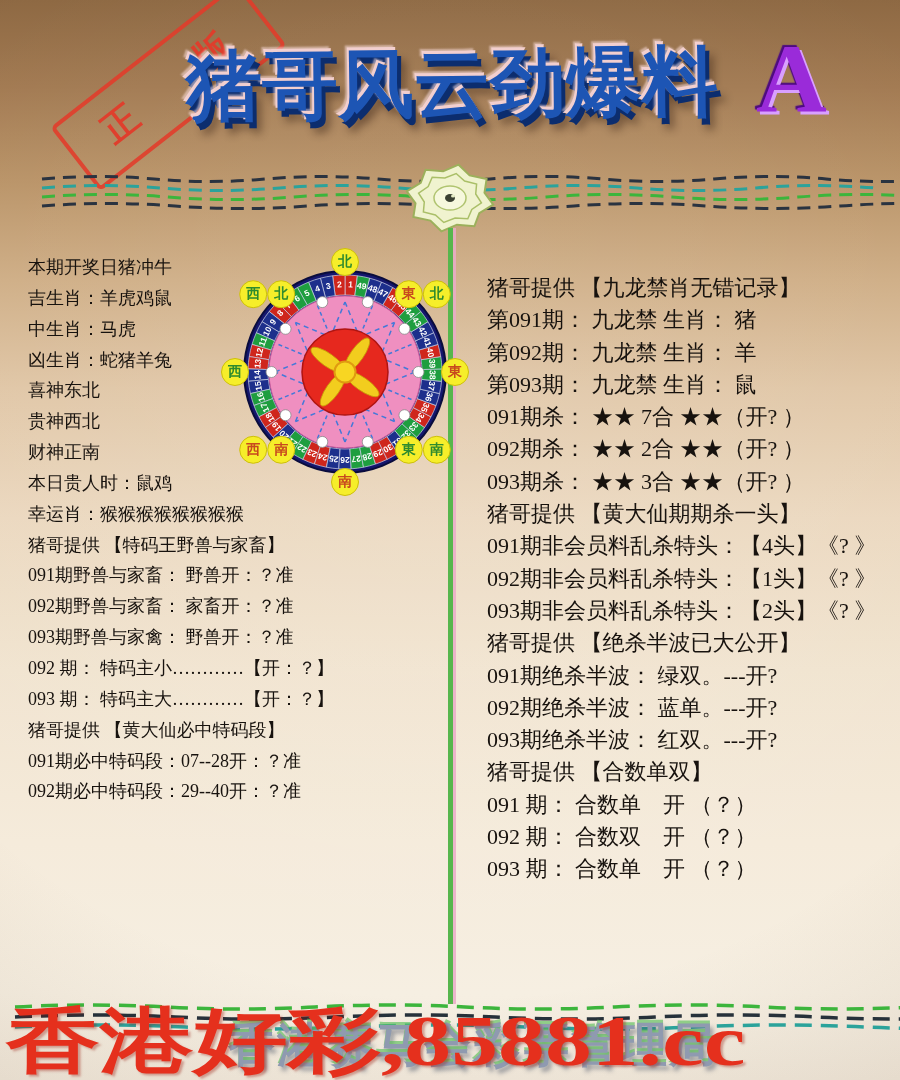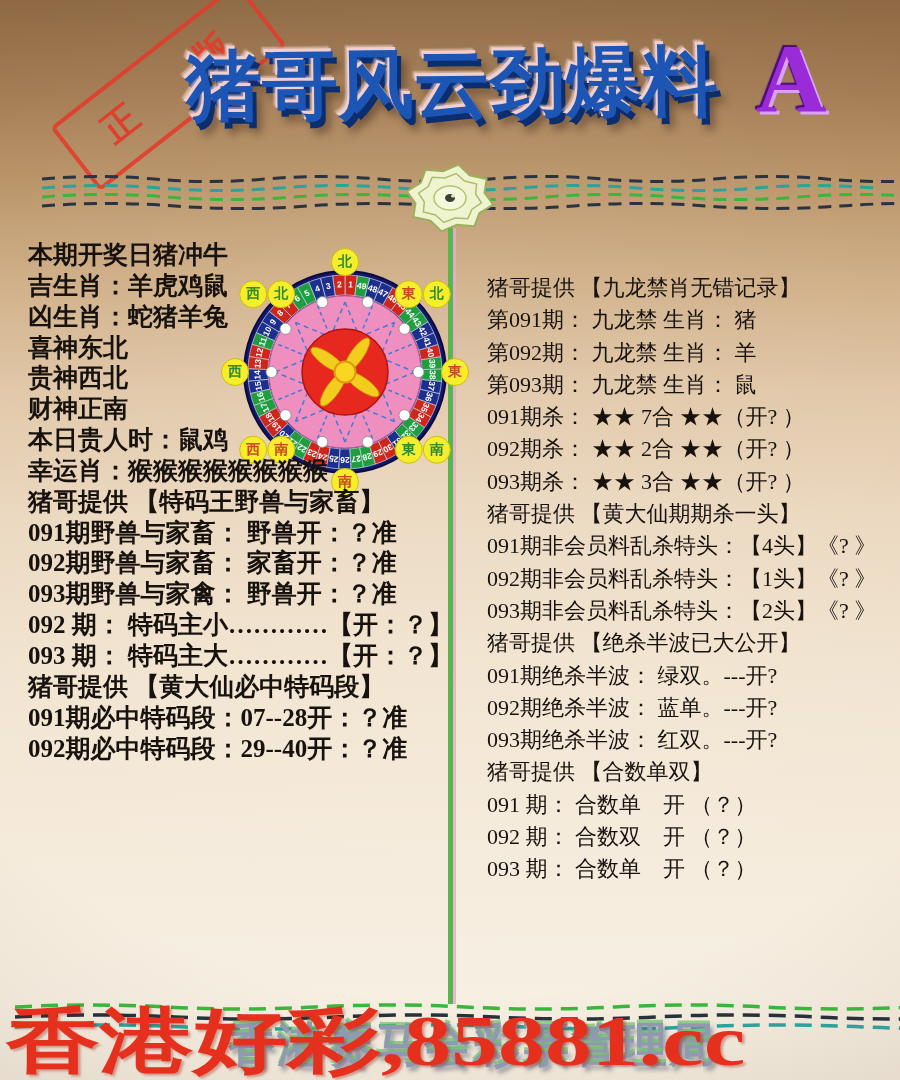--- a/index.html
+++ b/index.html
@@ -15,21 +15,21 @@
     font-family:"Liberation Sans","DejaVu Sans",sans-serif;font-size:76px;font-weight:900;color:#1d55b4;
     text-shadow:-2px -3px 0 #f2cfcf,-4px -5px 2px rgba(255,225,225,.55),4px 6px 0 #0c2d6e,8px 11px 9px rgba(40,20,10,.45);}
   .edition{position:absolute;left:756px;top:22px;font-size:98px;font-weight:bold;color:#9a2bd9;
     text-shadow:3px 3px 0 #d9a0ff,-2px -2px 1px #4d0a80;}
   .band-top{position:absolute;left:0;top:170px;width:900px;height:56px;}
   .band-bottom{position:absolute;left:0;top:996px;width:900px;height:52px;z-index:1;}
   .medallion{position:absolute;left:404px;top:162px;width:92px;height:72px;}
   .divider{position:absolute;left:448px;top:228px;width:5px;height:776px;background:#57b64d;
     box-shadow:3px 0 0 rgba(233,172,200,.85);}
   .wheel{position:absolute;left:211px;top:248px;width:268px;height:252px;}
-  .col-left{position:absolute;left:28px;top:240px;width:432px;font-size:25px;font-weight:bold;
+  .col-left{position:absolute;left:28px;top:252px;width:432px;font-size:18px;font-weight:normal;
     color:#17120e;line-height:30.85px;white-space:nowrap;}
   .col-right{position:absolute;left:487px;top:272px;width:404px;font-size:22px;font-weight:normal;
     color:#17120e;line-height:32.3px;white-space:nowrap;}
   .issuer{position:absolute;left:228px;top:1014px;font-size:47px;font-weight:bold;color:#8f9ab0;
     letter-spacing:2px;z-index:2;white-space:nowrap;
     text-shadow:0 -3px 0 rgba(90,190,90,.65),3px 4px 4px rgba(70,80,100,.5);}
   .watermark{position:absolute;left:6px;top:994px;font-size:71px;font-weight:bold;color:#e5301d;
     transform:scaleX(1.32);transform-origin:left top;white-space:nowrap;z-index:3;
     text-shadow:2px 2px 2px rgba(150,20,10,.35);}
 </style>
@@ -212,20 +212,21 @@
       <text x="24" y="125.00000000000001" fill="#2e8b2e" font-size="14" font-weight="bold" text-anchor="middle" dominant-baseline="middle">西</text>
       <circle cx="42.218254069479784" cy="46.21825406947977" r="13.5" fill="#f6ee2a" stroke="#cdbf0a" stroke-width="1"></circle>
       <text x="42.218254069479784" y="47.21825406947977" fill="#2e8b2e" font-size="14" font-weight="bold" text-anchor="middle" dominant-baseline="middle">西</text>
       <circle cx="70.21825406947978" cy="46.21825406947977" r="13.5" fill="#f6ee2a" stroke="#cdbf0a" stroke-width="1"></circle>
       <text x="70.21825406947978" y="47.21825406947977" fill="#2e8b2e" font-size="14" font-weight="bold" text-anchor="middle" dominant-baseline="middle">北</text>
     </svg>
 
   <div class="col-left">
     <div>本期开奖日猪冲牛</div>
     <div>吉生肖：羊虎鸡鼠</div>
+    <div>中生肖：马虎</div>
     <div>凶生肖：蛇猪羊兔</div>
     <div>喜神东北</div>
     <div>贵神西北</div>
     <div>财神正南</div>
     <div>本日贵人时：鼠鸡</div>
     <div>幸运肖：猴猴猴猴猴猴猴猴</div>
     <div>猪哥提供 【特码王野兽与家畜】</div>
     <div>091期野兽与家畜：  野兽开：？准</div>
     <div>092期野兽与家畜：  家畜开：？准</div>
     <div>093期野兽与家禽：  野兽开：？准</div>

